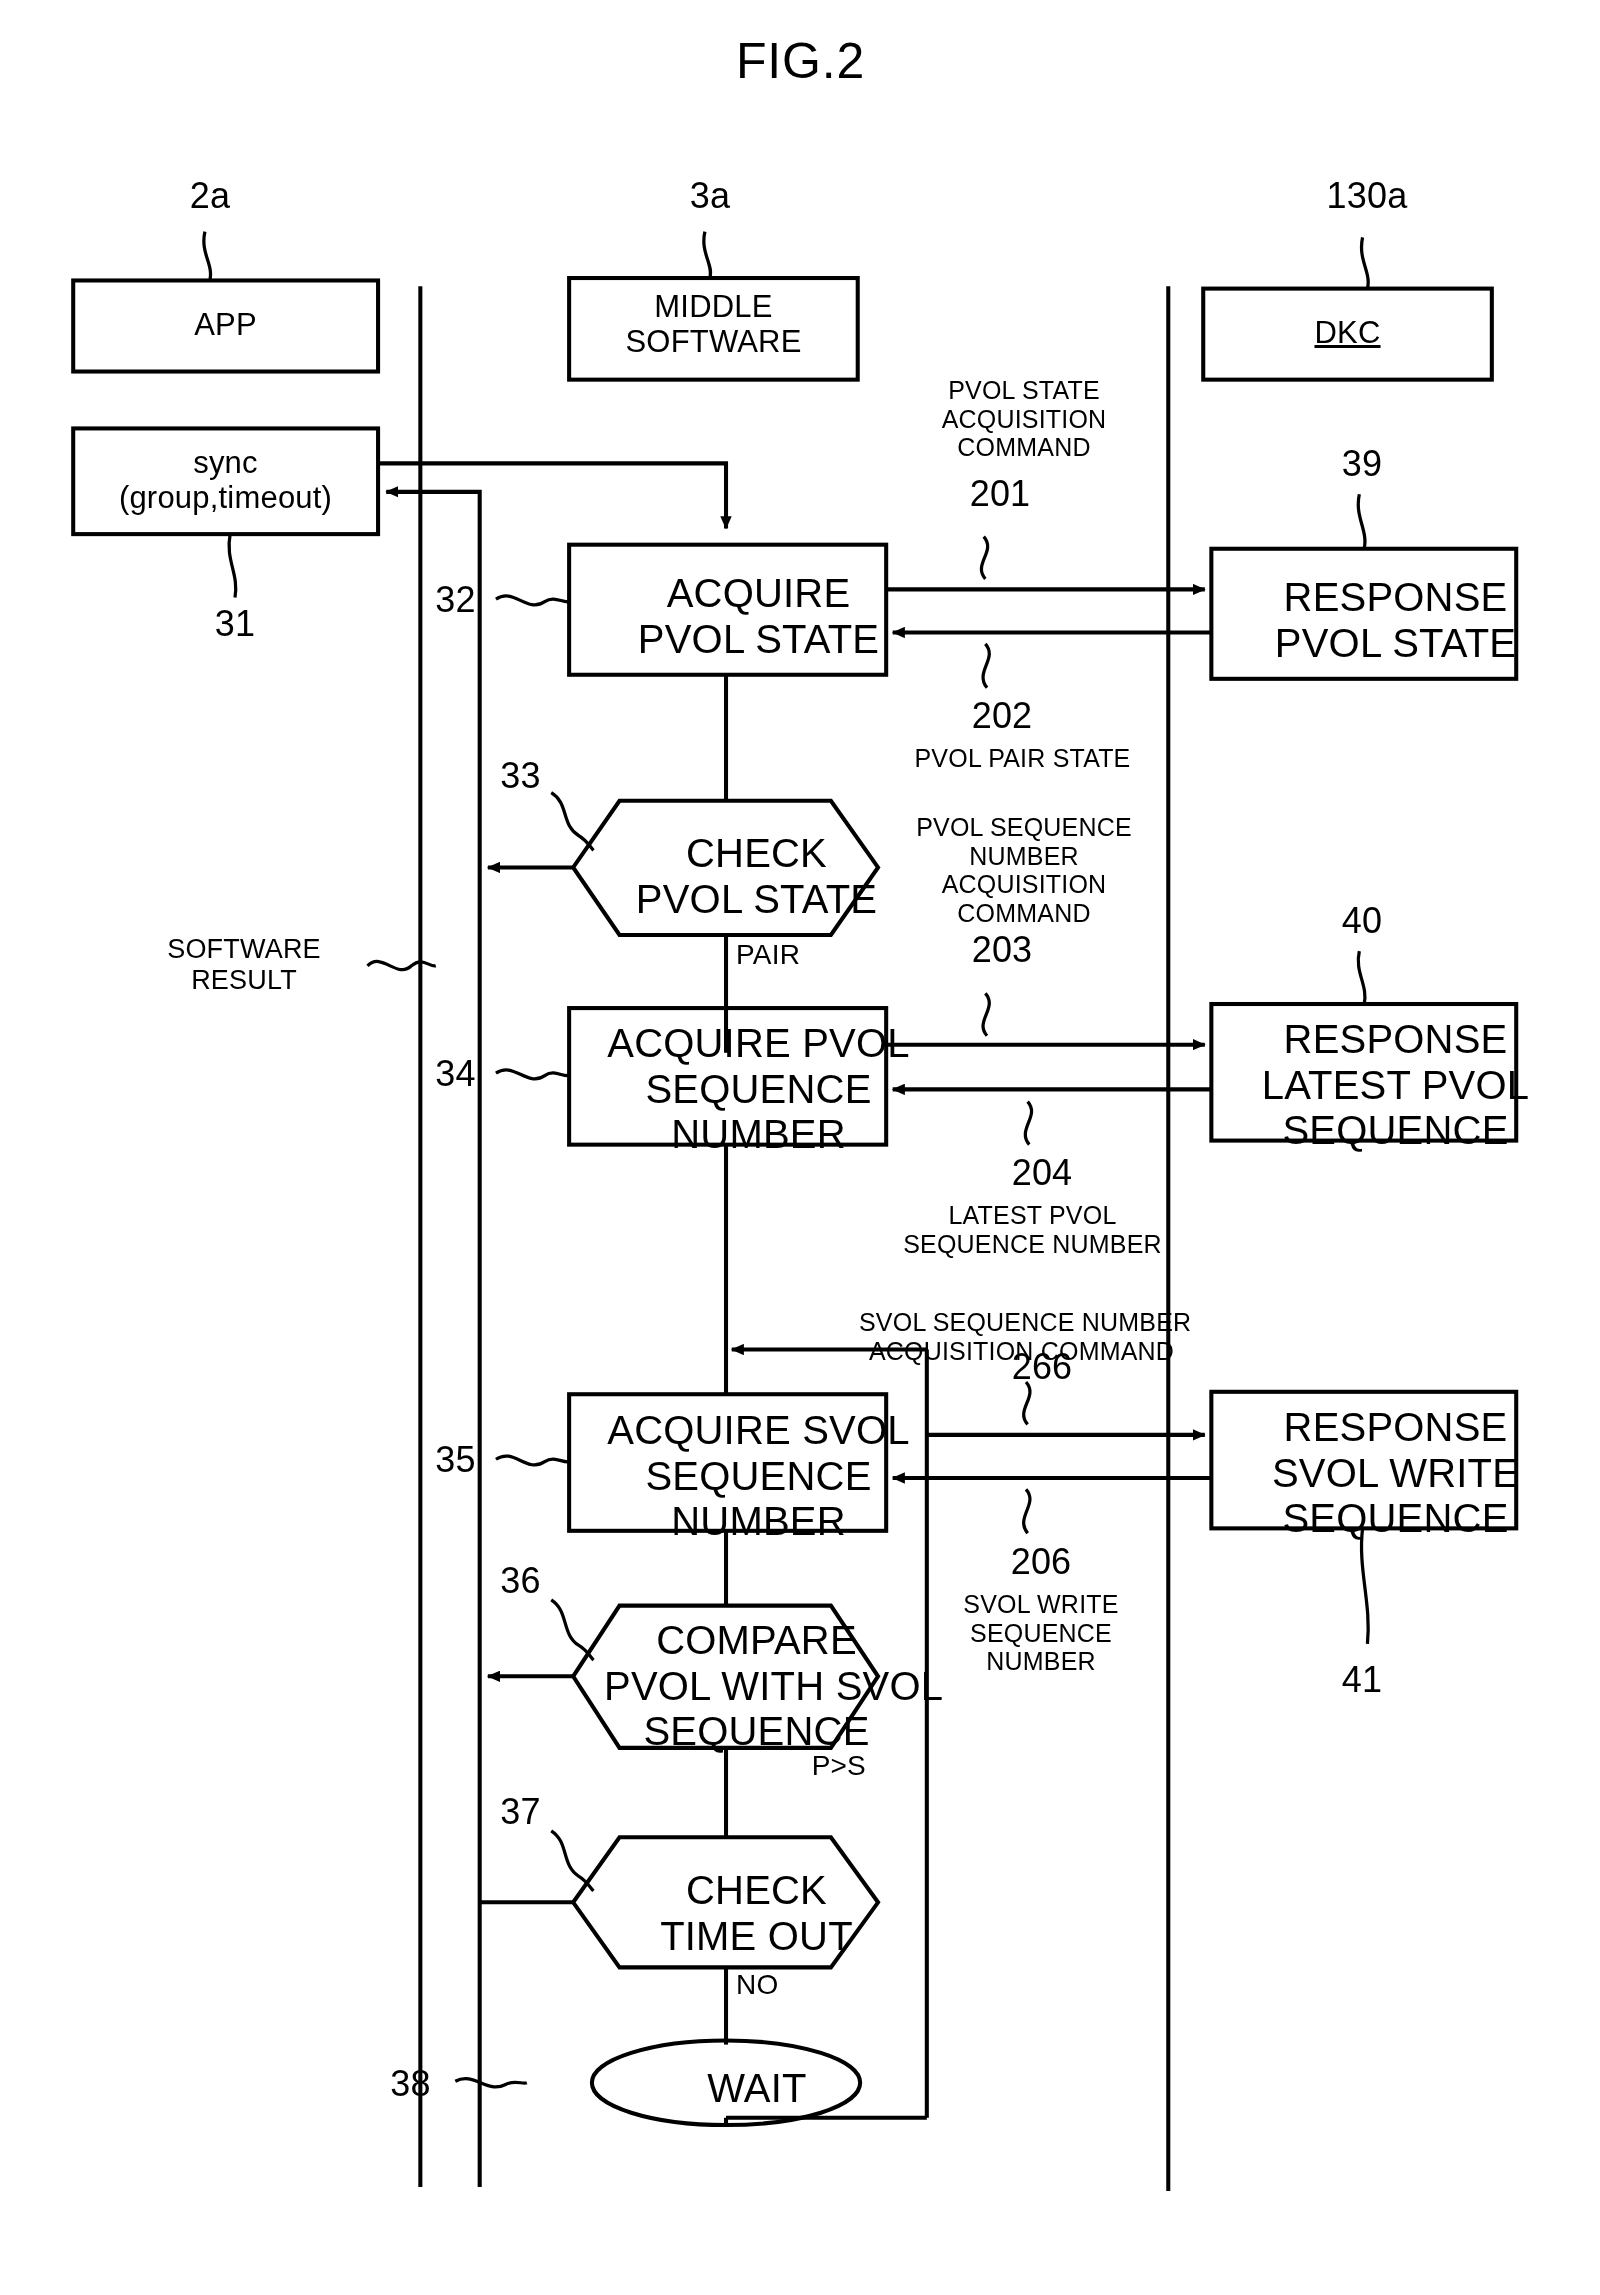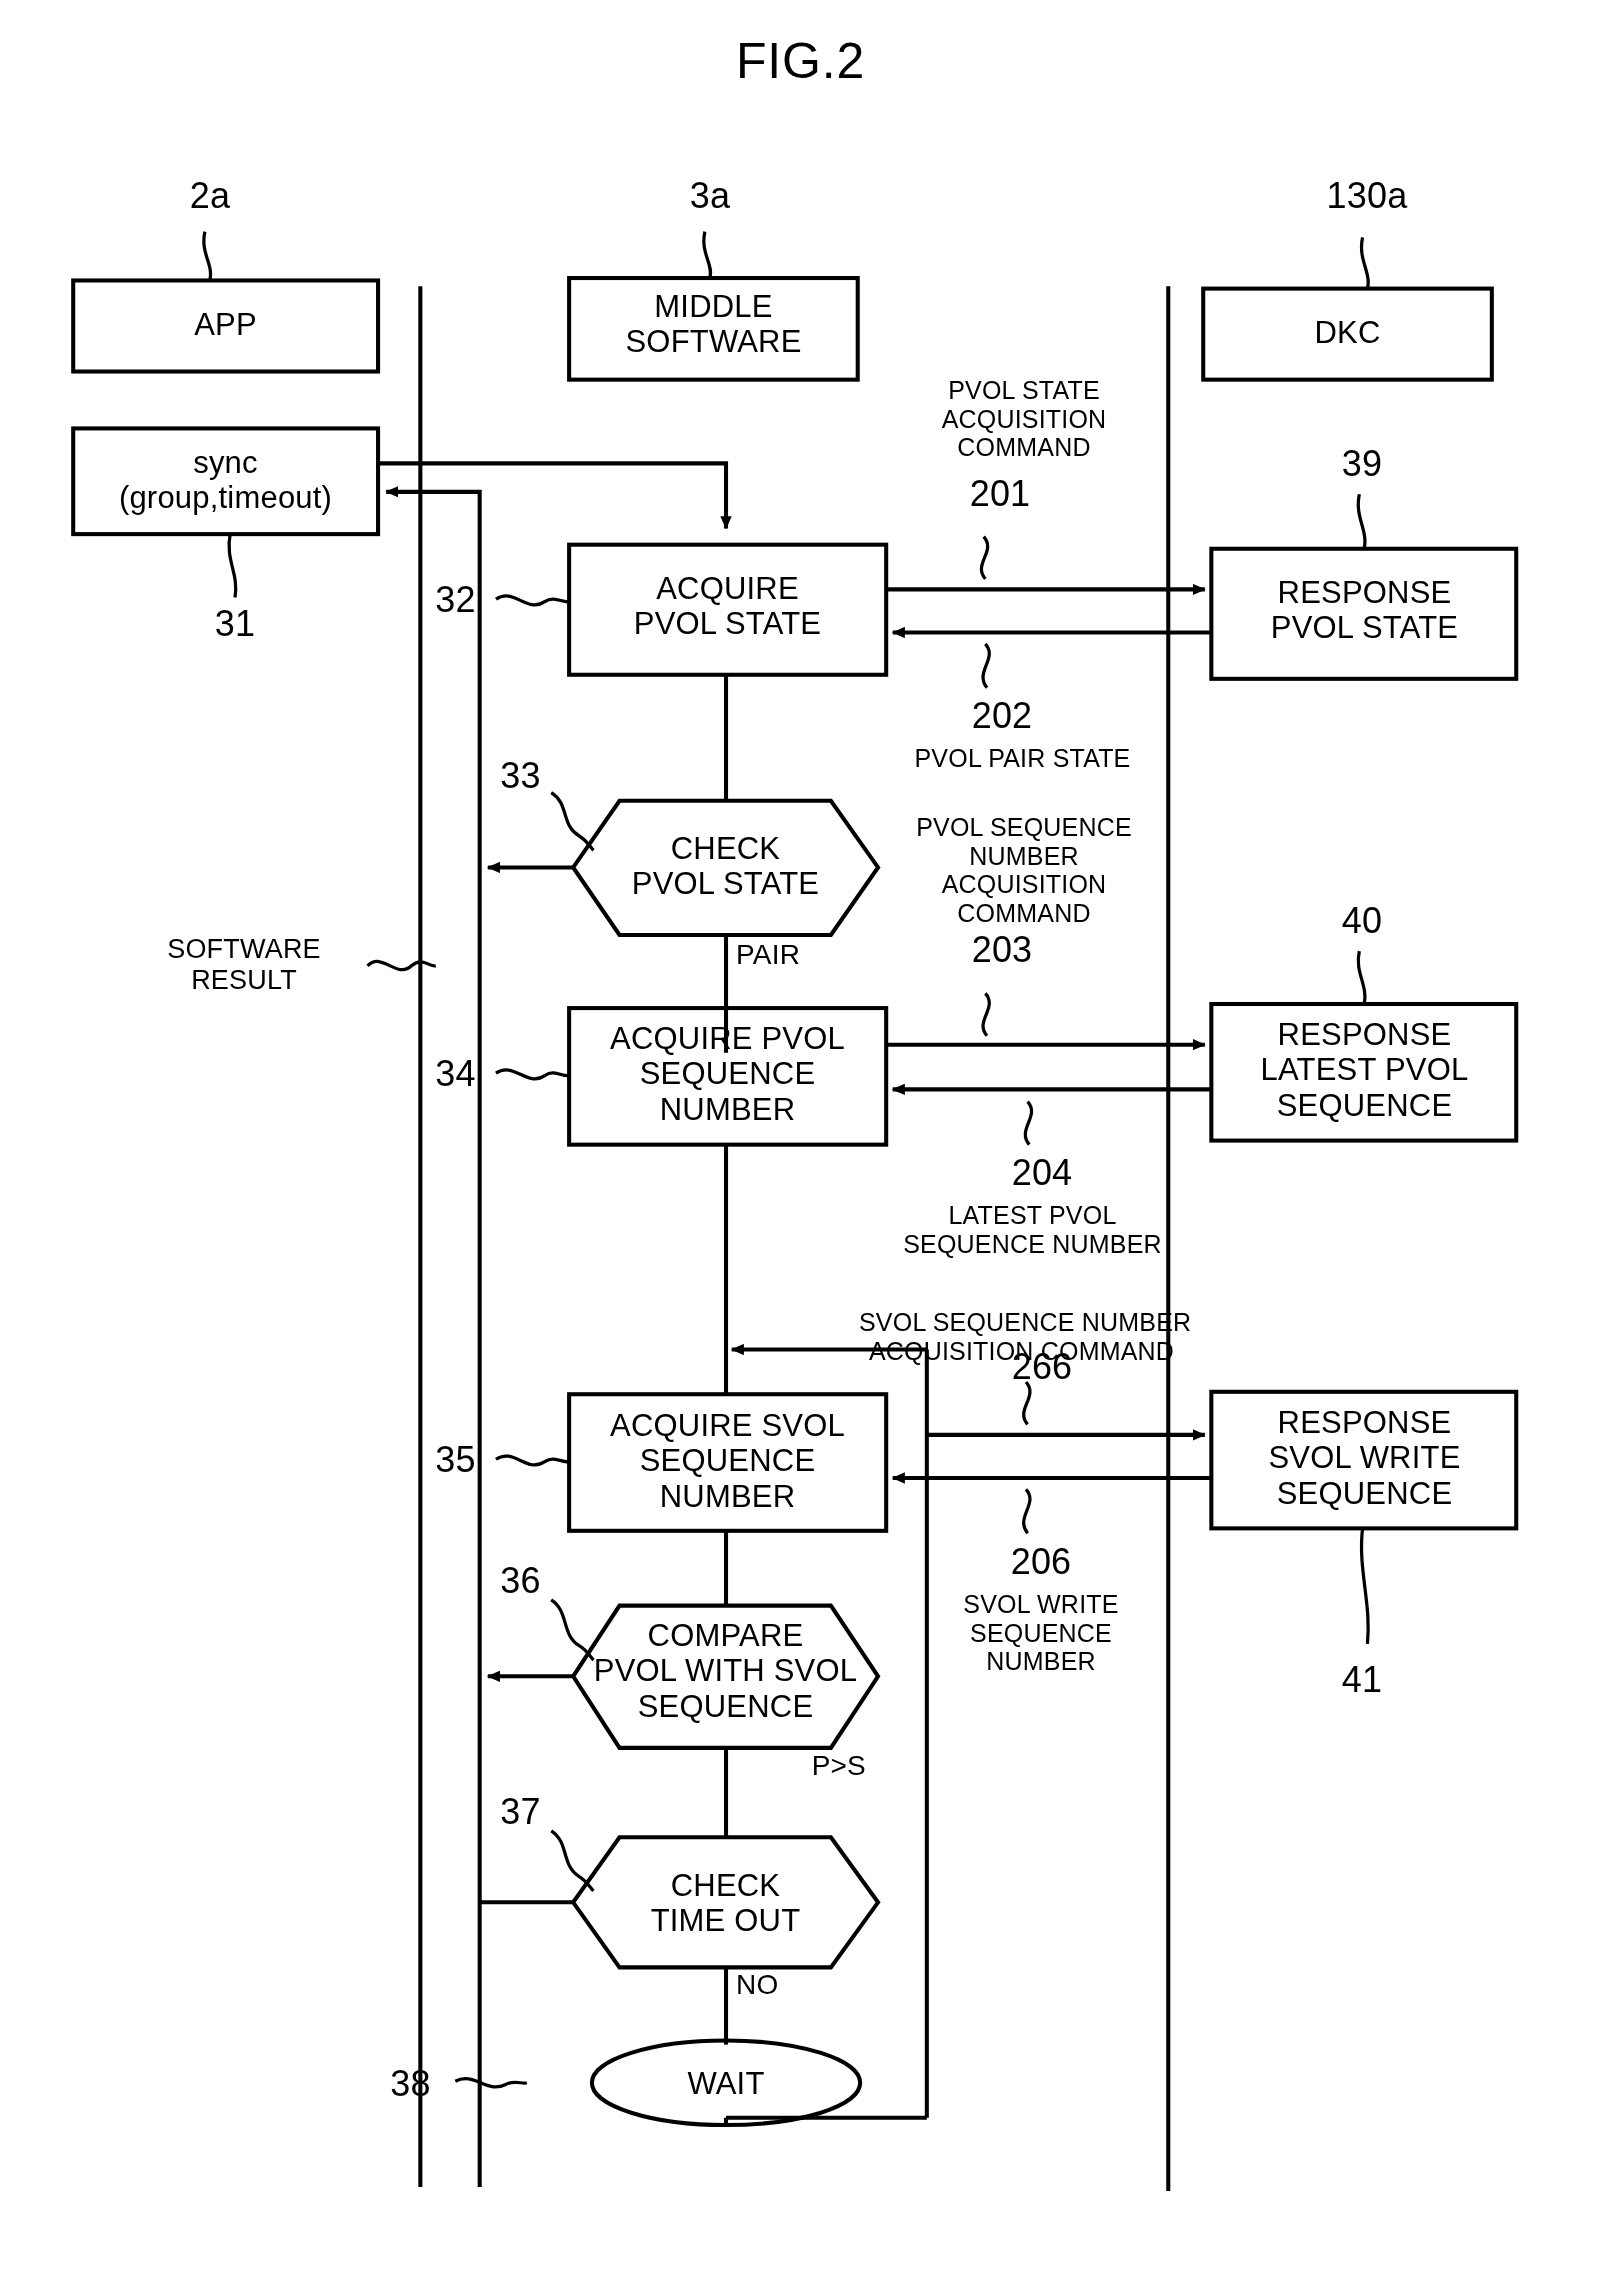--- a/index.html
+++ b/index.html
@@ -6,21 +6,21 @@
   body{width:1600px;height:2295px;position:relative;
        font-family:"Liberation Sans","DejaVu Sans",sans-serif;color:#000;}
   #fig{position:absolute;left:0;top:0;width:1600px;height:2295px;}
   svg{position:absolute;left:0;top:0;width:1600px;height:2295px;overflow:visible;}
   .t{position:absolute;text-align:center;line-height:1.14;
      font-weight:400;letter-spacing:0.2px;white-space:pre;}
   .ttl{font-size:50px;letter-spacing:0.8px;}
   .box-l{font-size:31px;}
   .refnum{font-size:36px;}
   .side{font-size:27px;}
-  .flow{font-size:31px;}
+  .flow{font-size:40px;padding-left:31px;}
   .edge{font-size:28px;}
   .tiny{font-size:25px;}
 </style>
 </head>
 <body>
 
 <div id="fig">
 
 <svg viewBox="0 0 1968 2823">
   <defs>
@@ -112,21 +112,21 @@
 
 <div class="t ttl" style="left:638px;top:33px;width:325px;text-align:center;">FIG.2</div>
 
 <div class="t refnum" style="left:161px;top:175px;width:98px;">2a</div>
 <div class="t refnum" style="left:661px;top:175px;width:98px;">3a</div>
 <div class="t refnum" style="left:1306px;top:175px;width:122px;">130a</div>
 
 <div class="t box-l" style="left:73px;top:307px;width:305px;">APP</div>
 <div class="t box-l" style="left:569px;top:289px;width:289px;">MIDDLE
 SOFTWARE</div>
-<div class="t box-l" style="left:1203px;top:315px;width:289px;">DKC</div>
+<div class="t box-l" style="left:1203px;top:315px;width:289px;text-decoration:underline;">DKC</div>
 
 <div class="t box-l" style="left:73px;top:445px;width:305px;">sync
 (group,timeout)</div>
 <div class="t refnum" style="left:186px;top:603px;width:98px;">31</div>
 
 <div class="t side" style="left:122px;top:934px;width:244px;">SOFTWARE
 RESULT</div>
 
 <div class="t flow" style="left:569px;top:571px;width:317px;">ACQUIRE
 PVOL STATE</div>

